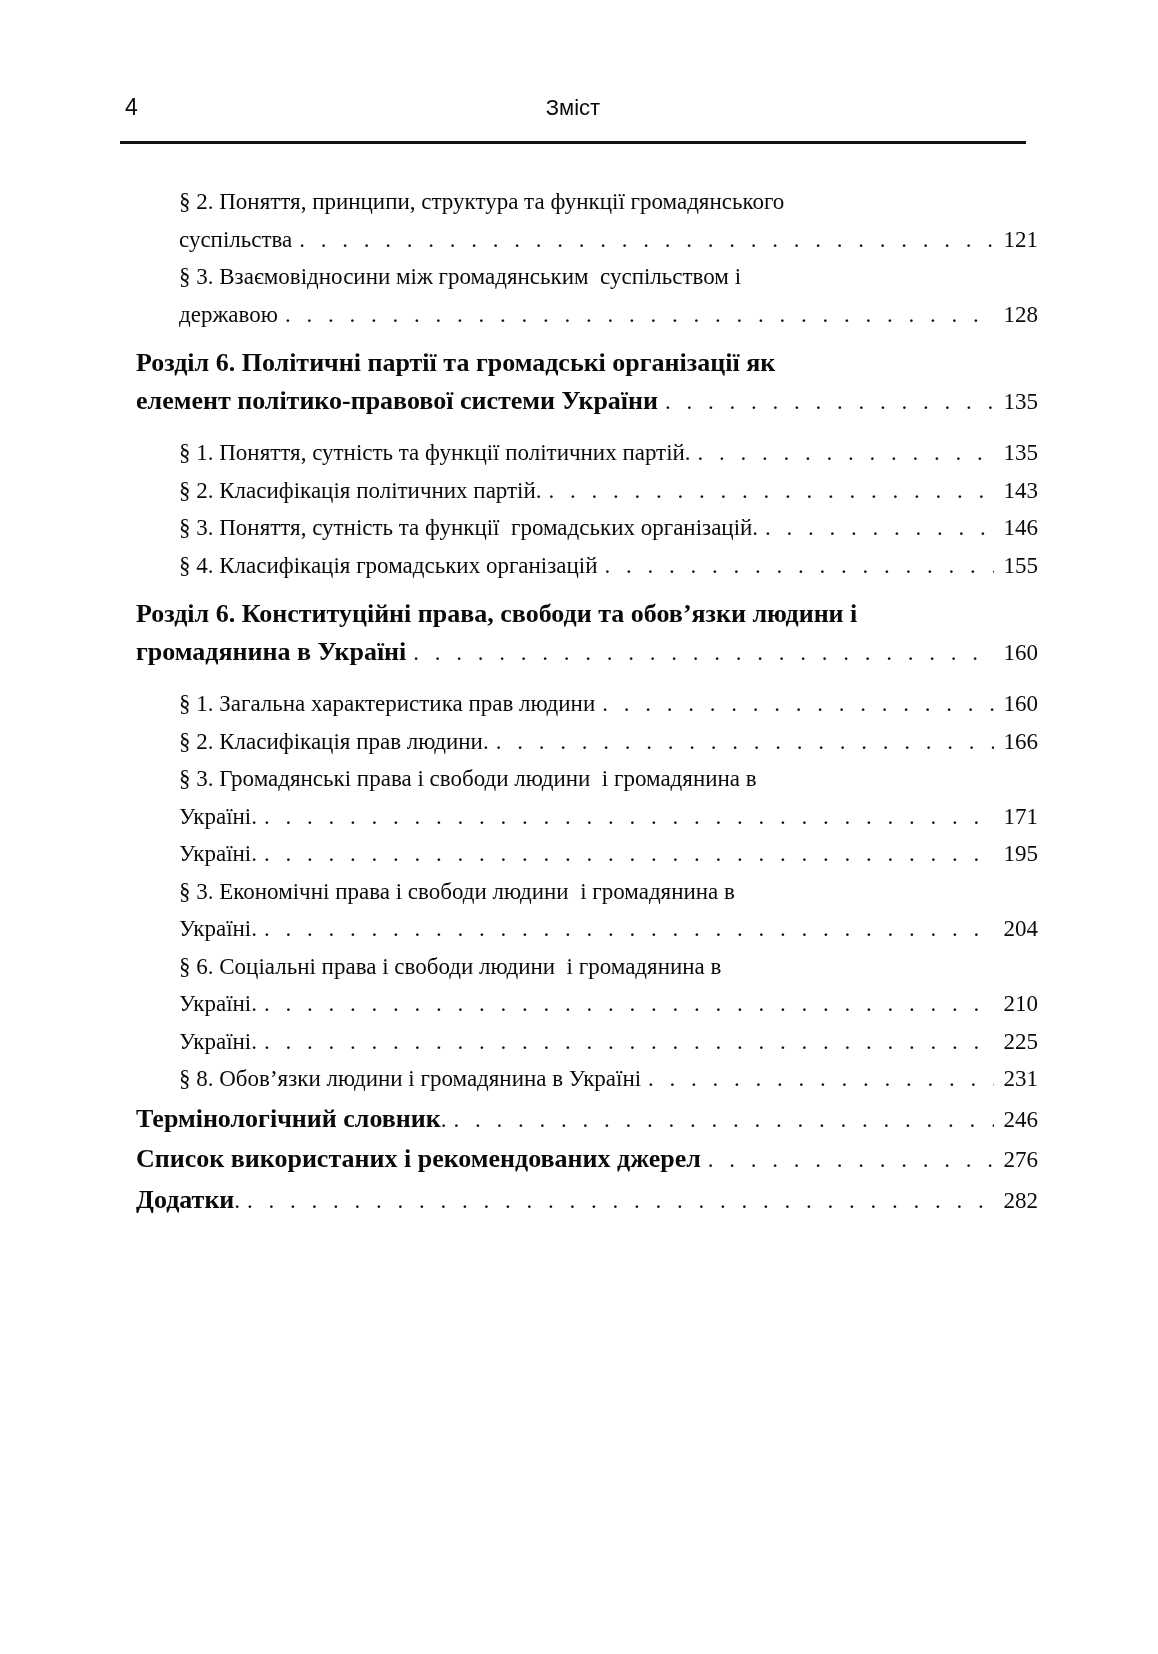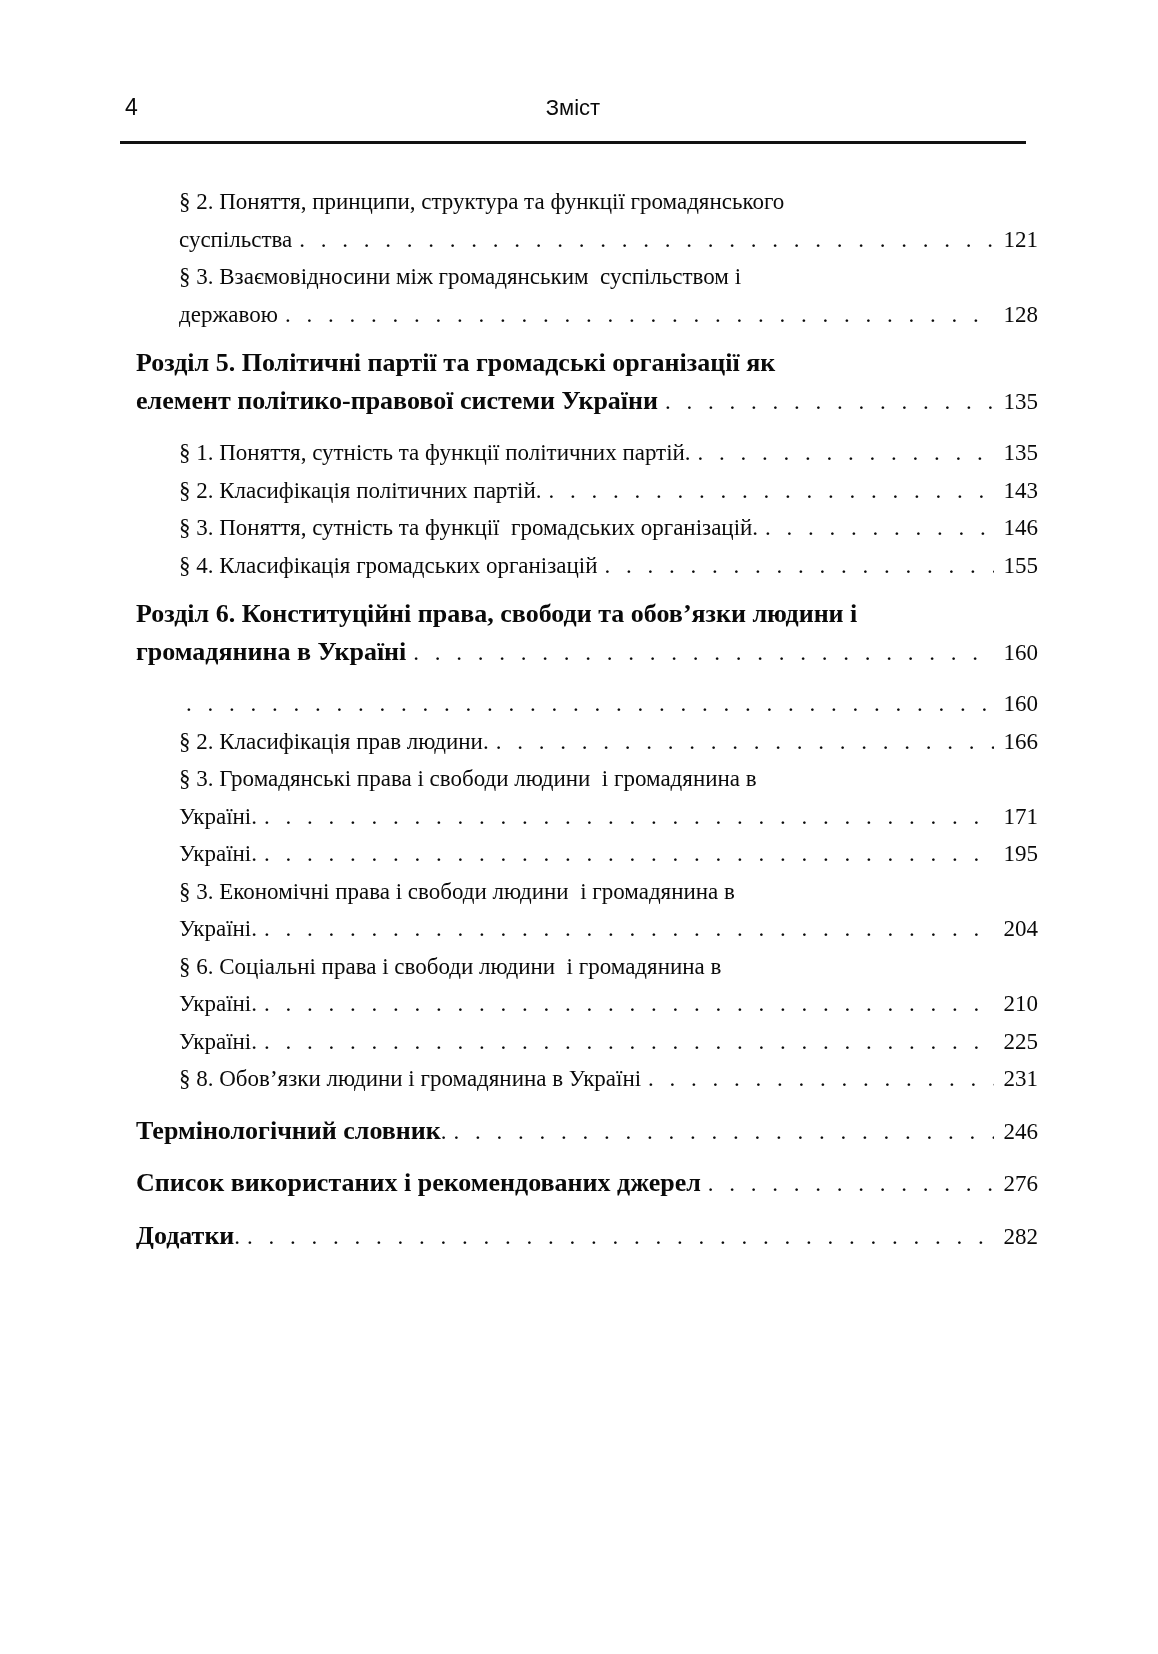--- a/index.html
+++ b/index.html
@@ -54,21 +54,21 @@
   .entry .txt, .entry .suffix { white-space: pre; }
   .entry.section { padding-left: 43px; }
   .entry.chapter {
     font-weight: bold;
     font-size: 26px;
     margin: 11px 0 14px 0;
   }
   .entry.backmatter {
     font-weight: bold;
     font-size: 26px;
-    margin-top: 14px;
+    margin-top: 2px;
   }
   .dots {
     flex: 1 1 auto;
     min-width: 0;
     overflow: hidden;
     white-space: nowrap;
     padding-left: 7px;
     letter-spacing: 5px;
     font-weight: normal;
     font-size: 23px;
@@ -103,21 +103,21 @@
           <span class="txt">§ 3. Взаємовідносини між громадянським  суспільством і</span>
         </div>
         <div class="line last">
           <span class="txt">державою</span>
           <span class="dots">. . . . . . . . . . . . . . . . . . . . . . . . . . . . . . . . . . . . . . . . . . . . . . . . . . . . . . . . . . . . . . . . . . . . . . </span>
           <span class="pg">128</span>
         </div>
       </div>
       <div class="entry chapter">
         <div class="line">
-          <span class="txt">Розділ 5. Політичні партії та громадські організації як</span>
+          <span class="txt">Розділ 6. Політичні партії та громадські організації як</span>
         </div>
         <div class="line last">
           <span class="txt">елемент політико-правової системи України</span>
           <span class="dots">. . . . . . . . . . . . . . . . . . . . . . . . . . . . . . . . . . . . . . . . . . . . . . . . . . . . . . . . . . . . . . . . . . . . . . </span>
           <span class="pg">135</span>
         </div>
       </div>
       <div class="entry section">
         <div class="line last">
           <span class="txt">§ 1. Поняття, сутність та функції політичних партій.</span>
@@ -151,20 +151,21 @@
           <span class="txt">Розділ 6. Конституційні права, свободи та обов’язки людини і</span>
         </div>
         <div class="line last">
           <span class="txt">громадянина в Україні</span>
           <span class="dots">. . . . . . . . . . . . . . . . . . . . . . . . . . . . . . . . . . . . . . . . . . . . . . . . . . . . . . . . . . . . . . . . . . . . . . </span>
           <span class="pg">160</span>
         </div>
       </div>
       <div class="entry section">
         <div class="line last">
+          <span class="txt">§ 1. Загальна характеристика прав людини</span>
           <span class="dots">. . . . . . . . . . . . . . . . . . . . . . . . . . . . . . . . . . . . . . . . . . . . . . . . . . . . . . . . . . . . . . . . . . . . . . </span>
           <span class="pg">160</span>
         </div>
       </div>
       <div class="entry section">
         <div class="line last">
           <span class="txt">§ 2. Класифікація прав людини.</span>
           <span class="dots">. . . . . . . . . . . . . . . . . . . . . . . . . . . . . . . . . . . . . . . . . . . . . . . . . . . . . . . . . . . . . . . . . . . . . . </span>
           <span class="pg">166</span>
         </div>

